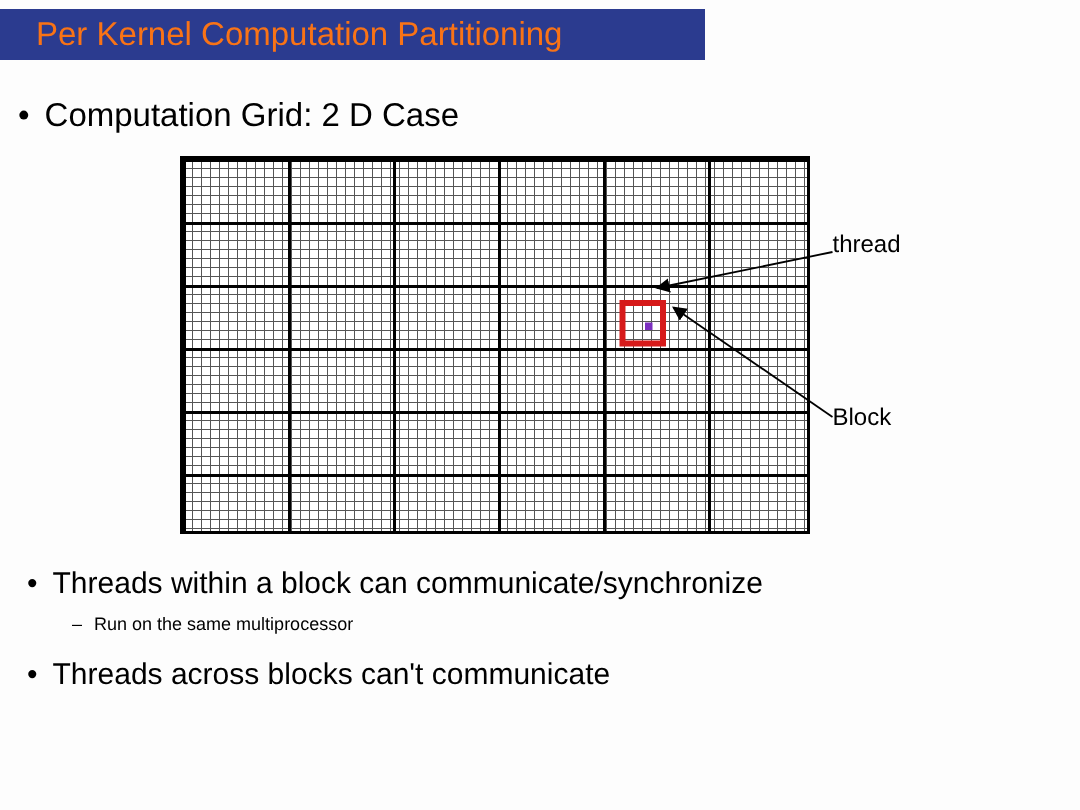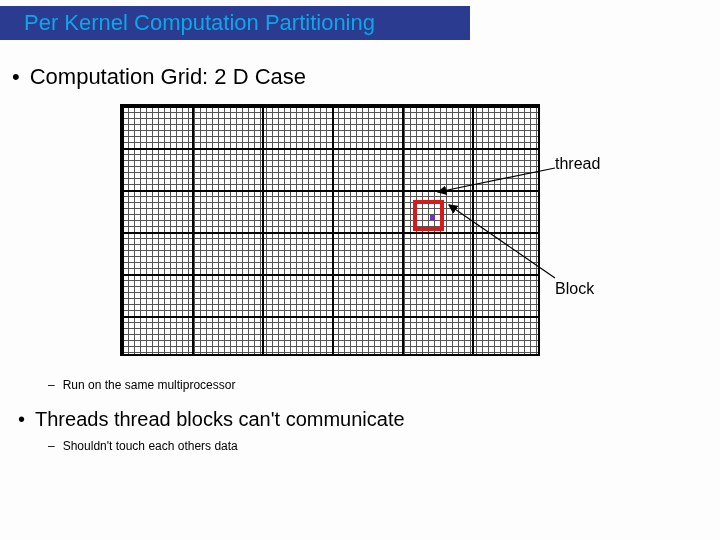--- a/index.html
+++ b/index.html
@@ -7,21 +7,21 @@
     width: 720px;
     height: 540px;
     background: #fdfdfd;
     font-family: Arial, Helvetica, sans-serif;
     color: #000;
     position: relative;
     overflow: hidden;
   }
   .title-bar {
     background: #2b3b8f;
-    color: #0ea5e9;
+    color: #f97316;
     font-size: 22px;
     padding: 4px 8px 4px 24px;
     width: 470px;
     margin-top: 6px;
   }
   .bullet-main {
     font-size: 22px;
     margin: 24px 0 0 12px;
   }
   .bullet-main .dot { margin-right: 10px; }
@@ -70,21 +70,21 @@
     left: 293px;
     top: 96px;
     z-index: 3;
     background: transparent;
   }
   .label {
     position: absolute;
     font-size: 16px;
   }
   .label.thread { left: 555px; top: 155px; text-align: right; }
-  .label.block  { left: 555px; top: 280px; }
+  .label.block  { left: 555px; top: 270px; }
   svg.arrows {
     position: absolute;
     left: 0; top: 0;
     width: 720px; height: 540px;
     pointer-events: none;
   }
   .lower { margin-top: 22px; }
   .b1 { font-size: 20px; margin: 16px 0 0 18px; }
   .b1 .dot { margin-right: 10px; }
   .b2 { font-size: 12px; margin: 8px 0 0 48px; }
@@ -114,23 +114,23 @@
   <defs>
     <marker id="ah" markerWidth="8" markerHeight="8" refX="7" refY="4" orient="auto">
       <path d="M0,0 L8,4 L0,8 Z" fill="#000"></path>
     </marker>
   </defs>
   <line x1="555" y1="168" x2="438" y2="192" stroke="#000" stroke-width="1.2" marker-end="url(#ah)"></line>
   <line x1="555" y1="278" x2="449" y2="205" stroke="#000" stroke-width="1.2" marker-end="url(#ah)"></line>
 </svg>
 
 <div class="lower">
+  <div class="b1">
+    <span class="dot">•</span><span>Threads within a block can communicate/synchronize</span>
+  </div>
   <div class="b2">
     <span class="dash">–</span><span>Run on the same multiprocessor</span>
   </div>
 
   <div class="b1">
-    <span class="dot">•</span><span>Threads thread blocks can't communicate</span>
-  </div>
-  <div class="b2">
-    <span class="dash">–</span><span>Shouldn't touch each others data</span>
+    <span class="dot">•</span><span>Threads across blocks can't communicate</span>
   </div>
 </div>
 
 </body></html>

